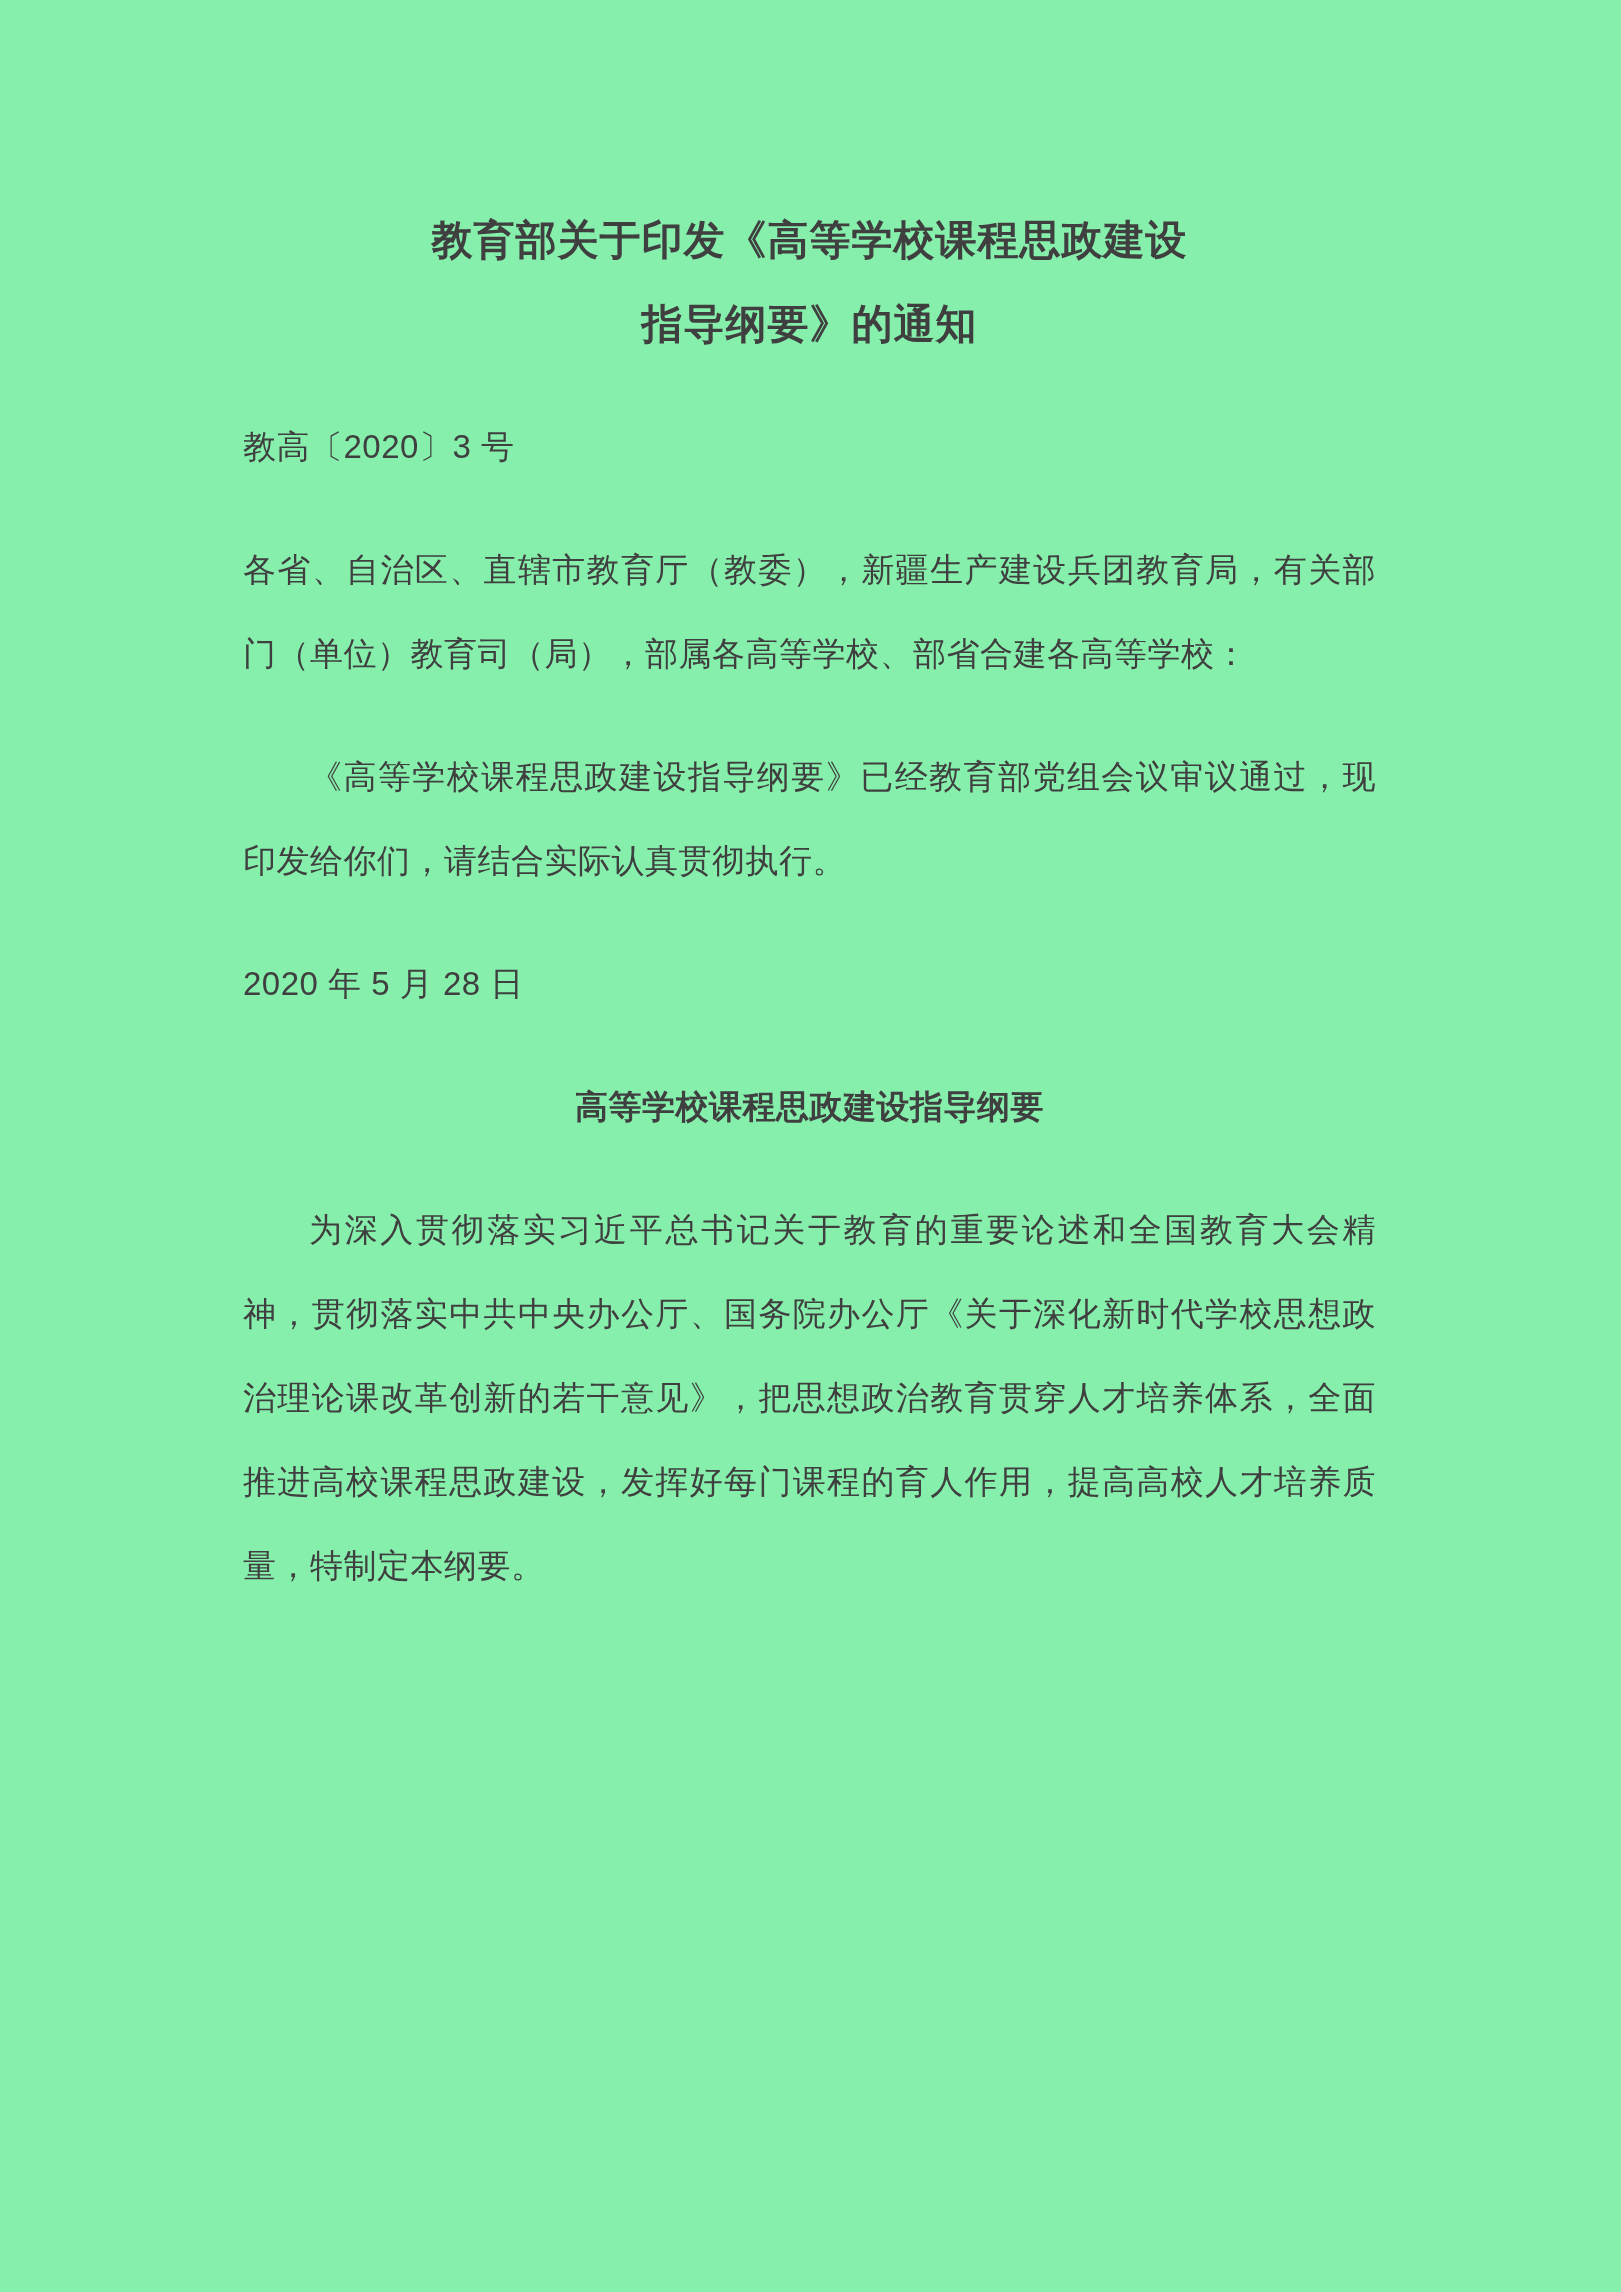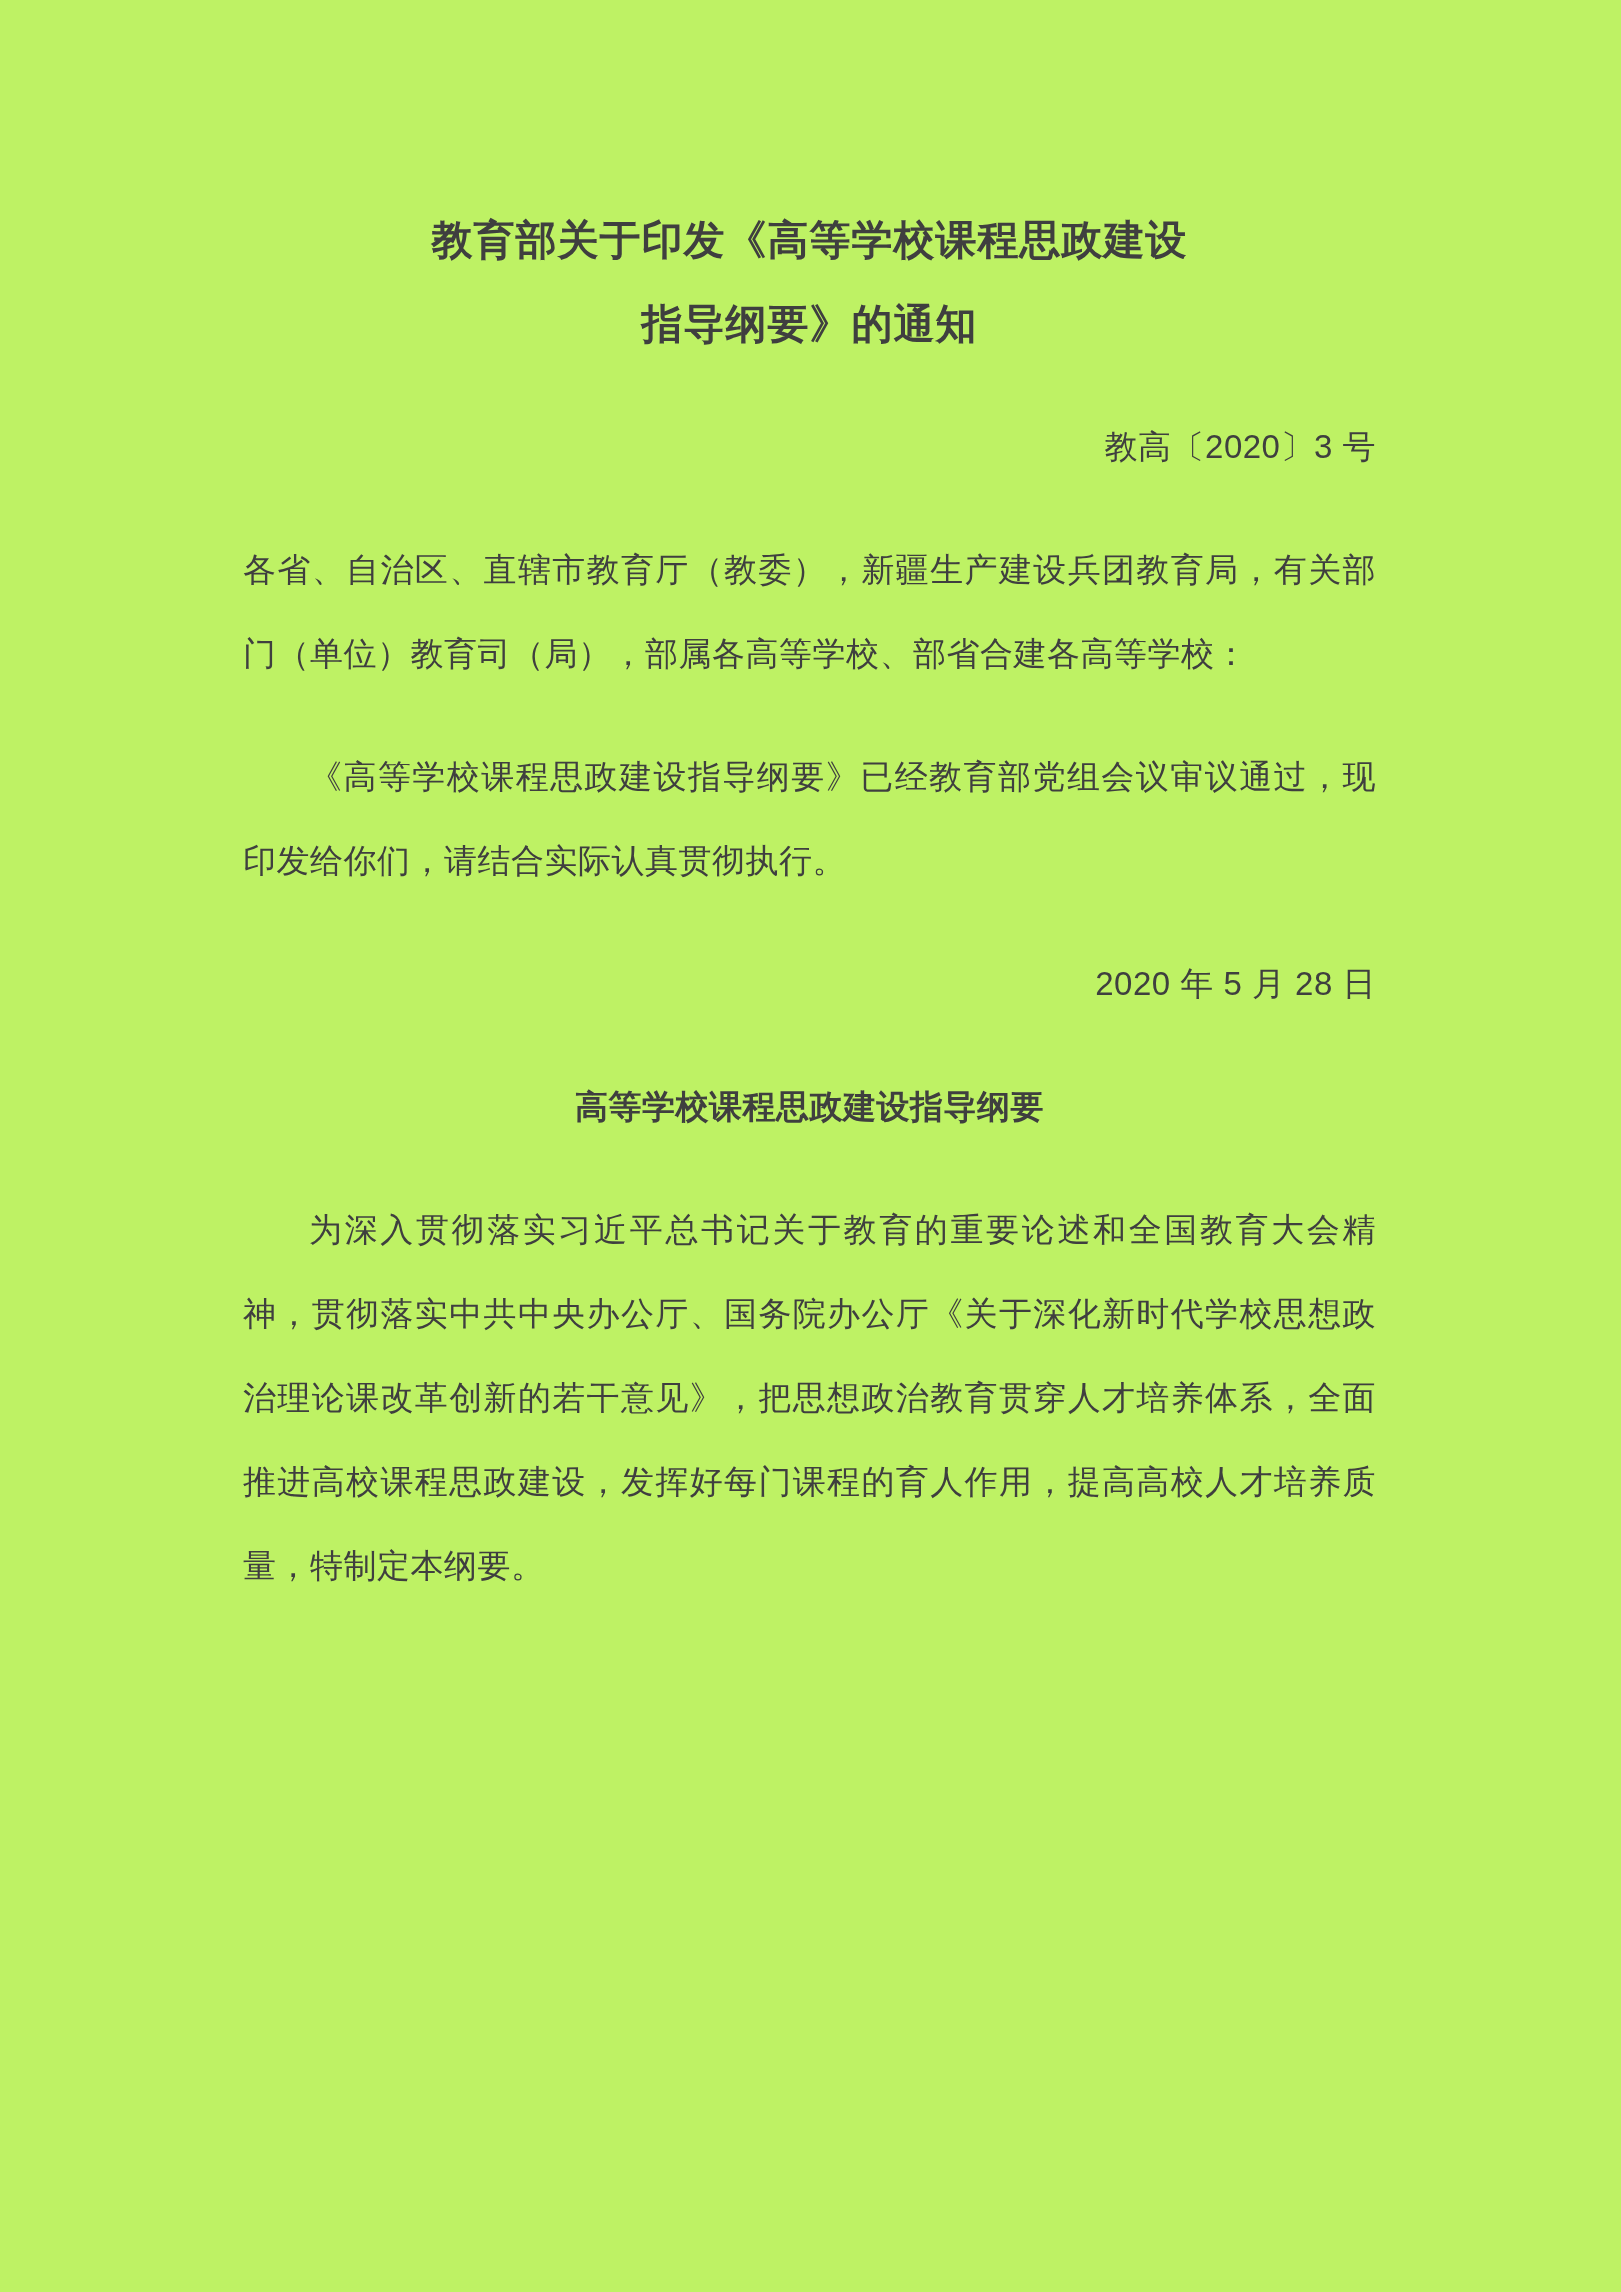--- a/index.html
+++ b/index.html
@@ -5,21 +5,21 @@
   html, body {
     margin: 0;
     padding: 0;
     background: #ffffff;
   }
   .page {
     position: relative;
     width: 1621px;
     height: 2293px;
     box-sizing: border-box;
-    background: #bef264;
+    background: #86efac;
     padding: 198px 245px 0 243px;
     font-family: "Liberation Sans", sans-serif;
     color: #3f3f3f;
     overflow: hidden;
   }
   .doc-title {
     margin: 0;
     font-size: 41px;
     line-height: 84px;
     font-weight: bold;
@@ -29,21 +29,20 @@
   .title-line {
     display: block;
   }
   .block {
     margin: 39px 0 0 0;
     font-size: 33px;
     line-height: 84px;
     letter-spacing: 0.5px;
   }
   .right-align {
-    text-align: right;
   }
   .justify {
     text-align: justify;
     text-justify: inter-ideograph;
   }
   .indent {
     text-indent: 2em;
   }
   .center-bold {
     text-align: center;

